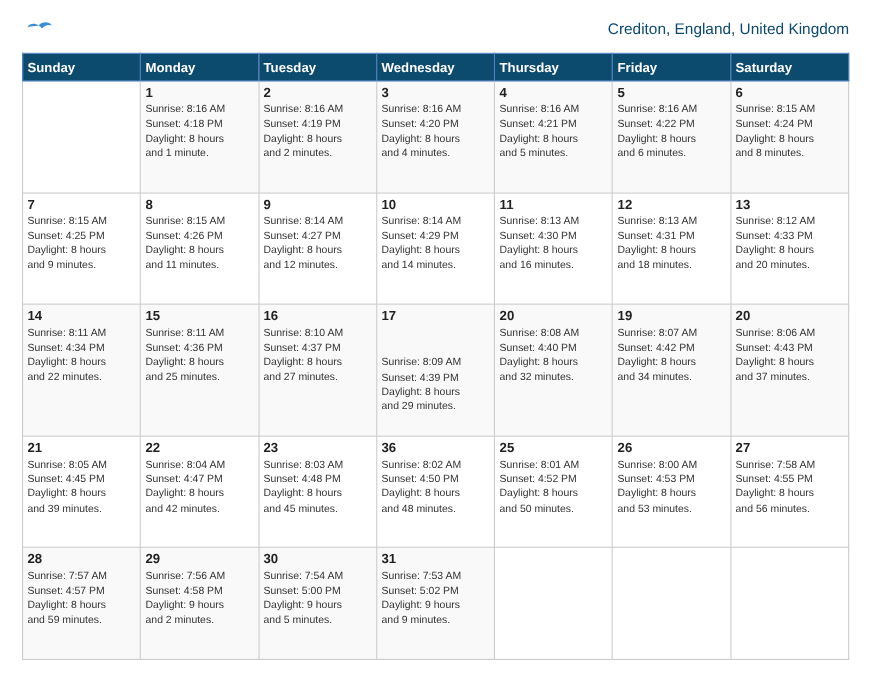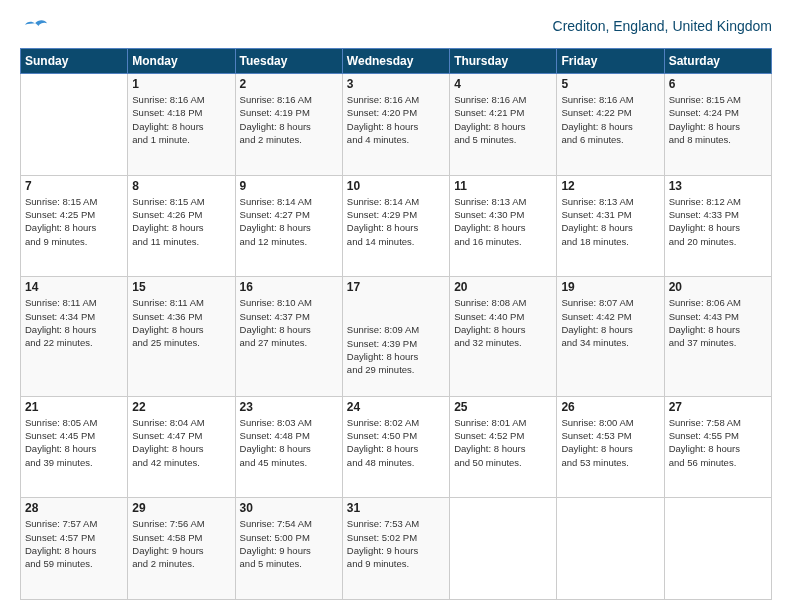--- a/index.html
+++ b/index.html
@@ -280,21 +280,21 @@
 and 42 minutes.</div>
           </td>
           <td>
             <span class="day-number">23</span>
             <div class="day-info" style="white-space: pre-line;">Sunrise: 8:03 AM
 Sunset: 4:48 PM
 Daylight: 8 hours
 and 45 minutes.</div>
           </td>
           <td>
-            <span class="day-number">24</span>
+            <span class="day-number">36</span>
             <div class="day-info" style="white-space: pre-line;">Sunrise: 8:02 AM
 Sunset: 4:50 PM
 Daylight: 8 hours
 and 48 minutes.</div>
           </td>
           <td>
             <span class="day-number">25</span>
             <div class="day-info" style="white-space: pre-line;">Sunrise: 8:01 AM
 Sunset: 4:52 PM
 Daylight: 8 hours

